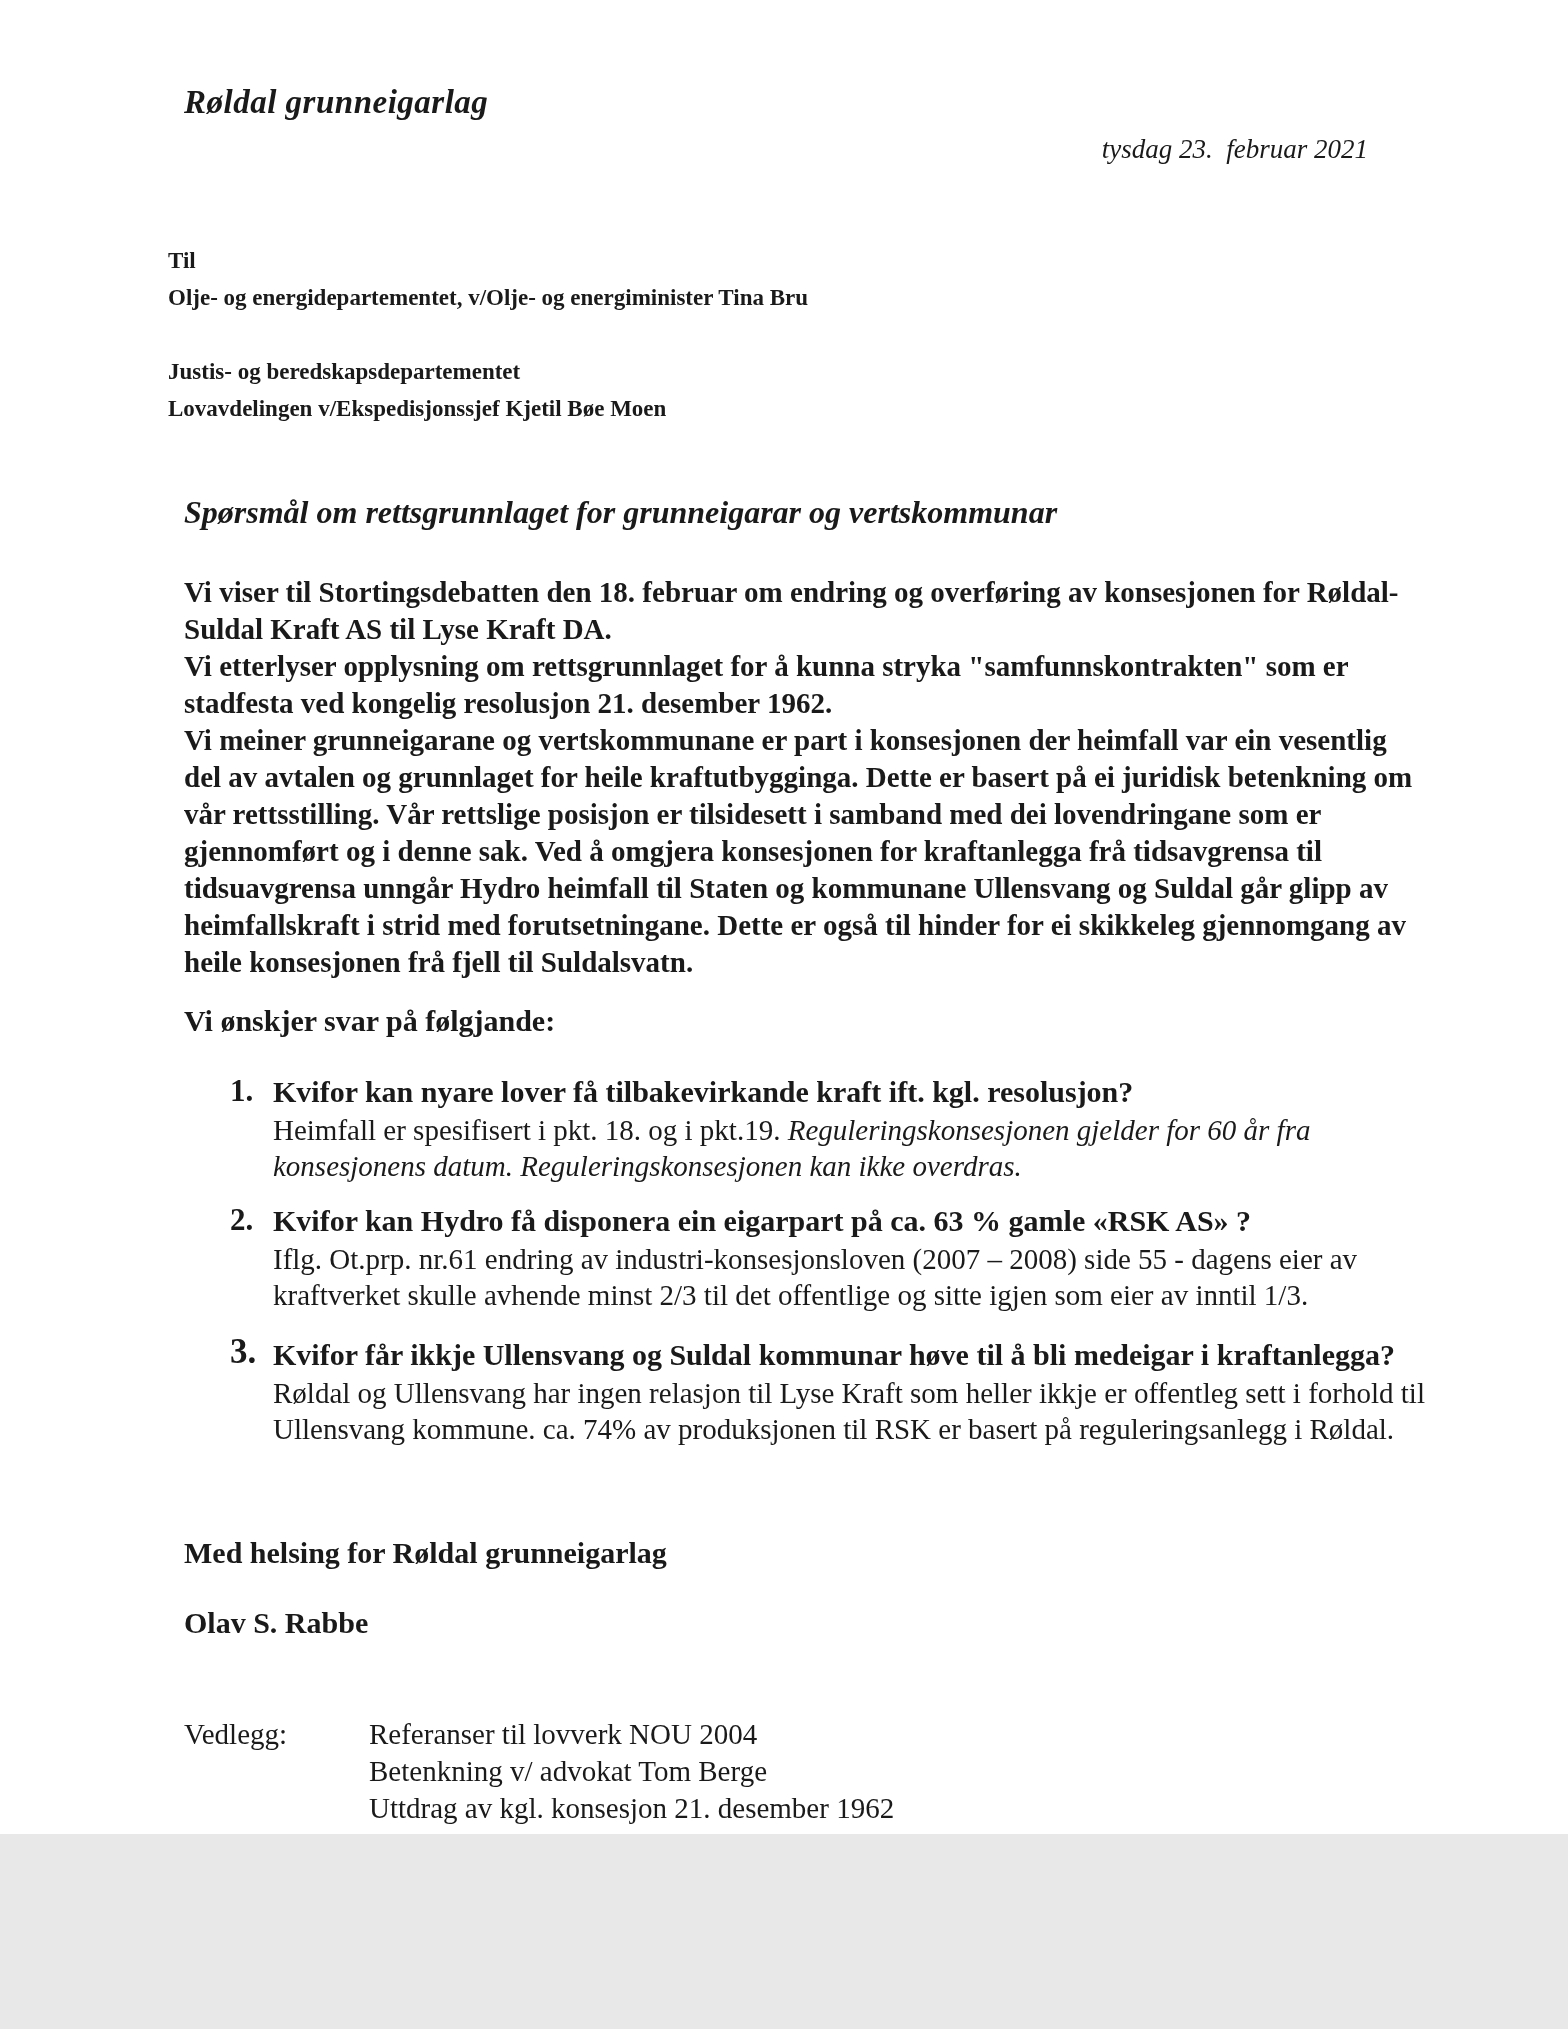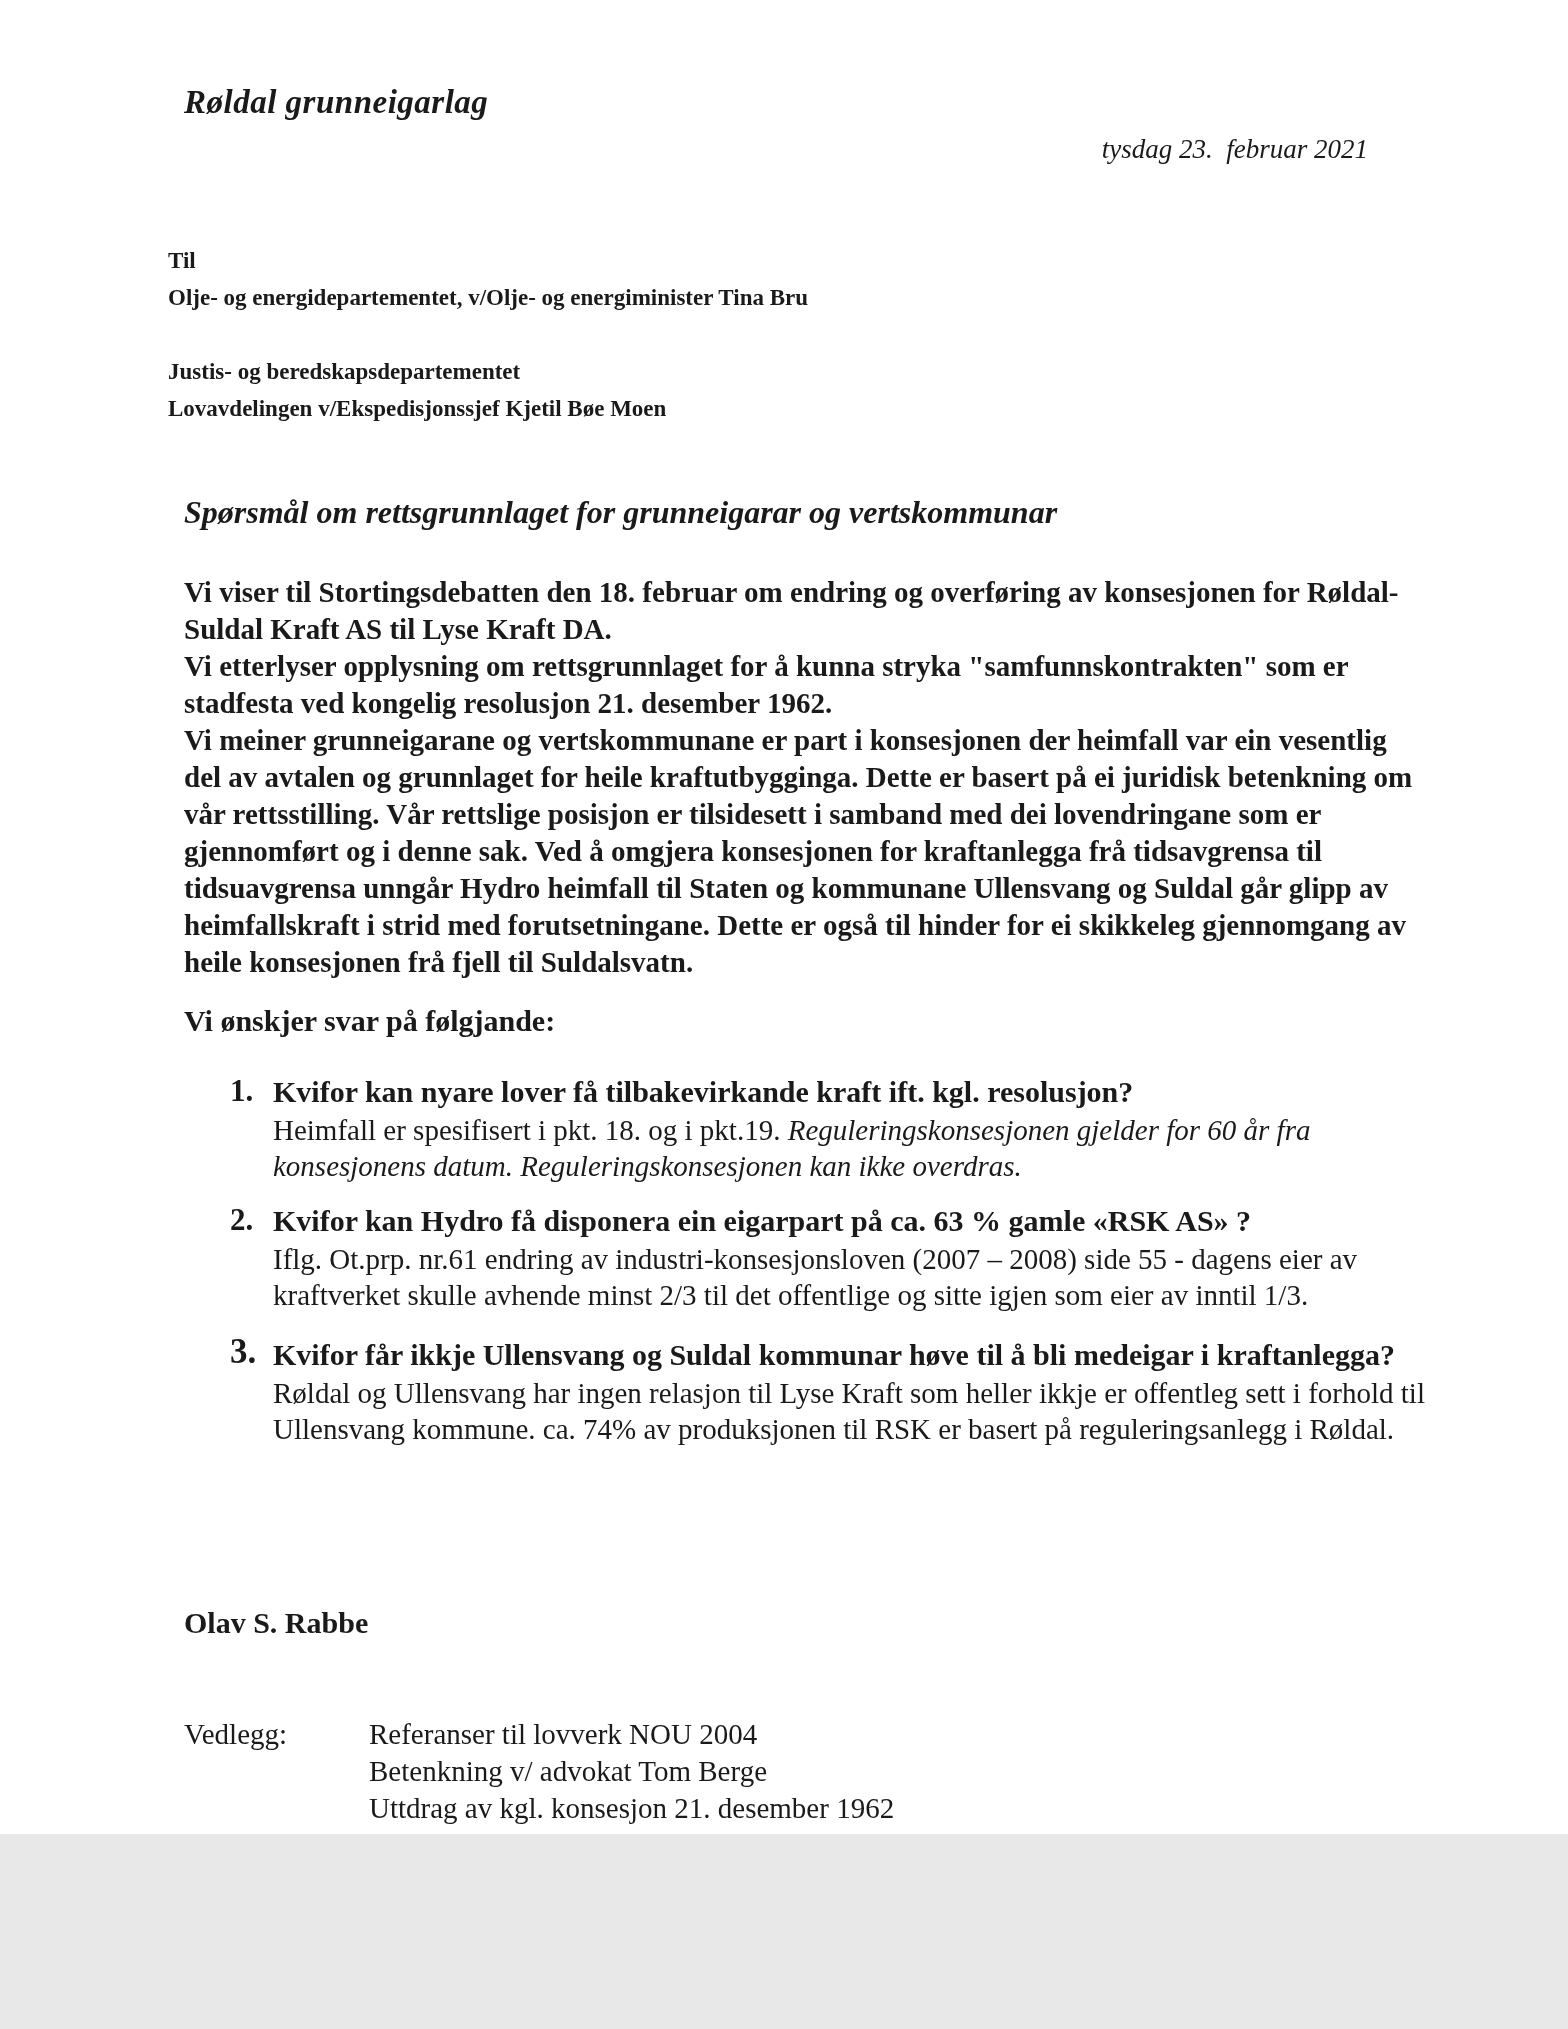--- a/index.html
+++ b/index.html
@@ -123,20 +123,21 @@
   </div>
 
   <div class="abs q-item q3">
     <span class="q-num">3.</span>
     <div class="q-content">
       <div class="q-heading">Kvifor får ikkje Ullensvang og Suldal kommunar høve til å bli medeigar i kraftanlegga?</div>
       <p class="q-detail"><span>Røldal og Ullensvang har ingen relasjon til Lyse Kraft som heller ikkje er offentleg sett i forhold til Ullensvang kommune. ca. 74% av produksjonen til RSK er basert på reguleringsanlegg i Røldal.</span><span class="it"></span></p>
     </div>
   </div>
 
+  <div class="abs signoff">Med helsing for Røldal grunneigarlag</div>
 
   <div class="abs signature">Olav S. Rabbe</div>
 
   <div class="abs attachments">
     <span class="att-label">Vedlegg:</span>
     <div class="att-list">
       <div>Referanser til lovverk NOU 2004</div>
       <div>Betenkning v/ advokat Tom Berge</div>
       <div>Uttdrag av kgl. konsesjon 21. desember 1962</div>
     </div>

